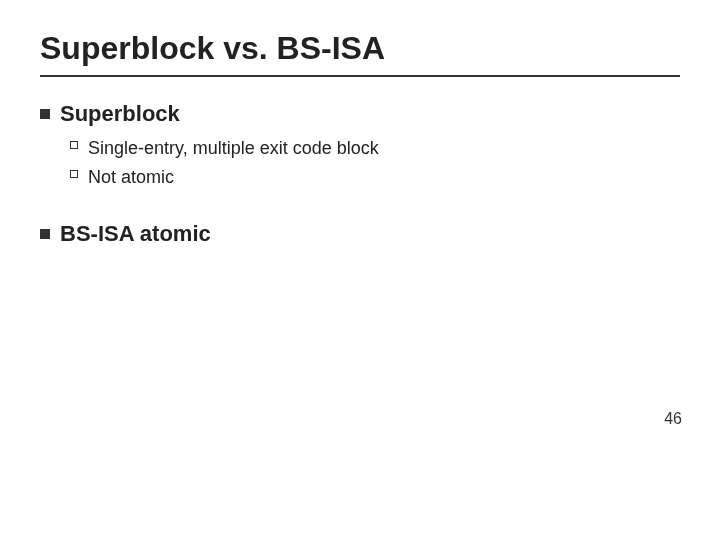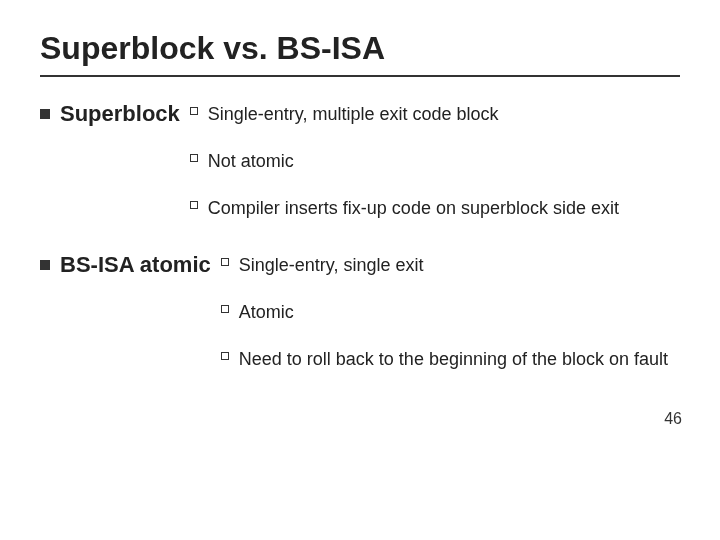--- a/index.html
+++ b/index.html
@@ -61,35 +61,35 @@
     .square-bullet {
       width: 10px;
       height: 10px;
       background-color: #333333;
       flex-shrink: 0;
       margin-top: 6px;
     }
 
     .section-content {
       display: flex;
-      flex-direction: row;
+      flex-direction: column;
       gap: 0;
     }
 
     .section-heading {
       font-size: 22px;
       font-weight: bold;
       color: #222222;
       margin-bottom: 8px;
     }
 
     .sub-items {
       display: flex;
       flex-direction: column;
-      gap: 20px;
+      gap: 2px;
       margin-left: 10px;
     }
 
     .sub-item {
       display: flex;
       flex-direction: row;
       align-items: flex-start;
       gap: 10px;
     }
 
@@ -134,47 +134,29 @@
         <div class="section-heading">Superblock</div>
         <div class="sub-items">
           <div class="sub-item">
             <div class="sub-bullet"></div>
             <span class="sub-text">Single-entry, multiple exit code block</span>
           </div>
           <div class="sub-item">
             <div class="sub-bullet"></div>
             <span class="sub-text">Not atomic</span>
           </div>
-          <div class="sub-item">
-            <div class="sub-bullet"></div>
-            <span class="sub-text">Compiler inserts fix-up code on superblock side exit</span>
-          </div>
         </div>
       </div>
     </div>
 
     <div class="bullet-section">
       <div class="bullet-marker">
         <div class="square-bullet"></div>
       </div>
       <div class="section-content">
         <div class="section-heading">BS-ISA atomic</div>
-        <div class="sub-items">
-          <div class="sub-item">
-            <div class="sub-bullet"></div>
-            <span class="sub-text">Single-entry, single exit</span>
-          </div>
-          <div class="sub-item">
-            <div class="sub-bullet"></div>
-            <span class="sub-text">Atomic</span>
-          </div>
-          <div class="sub-item">
-            <div class="sub-bullet"></div>
-            <span class="sub-text">Need to roll back to the beginning of the block on fault</span>
-          </div>
-        </div>
       </div>
     </div>
 
   </div>
 
   <div class="slide-number">46</div>
 </div>
 
 </body></html>

